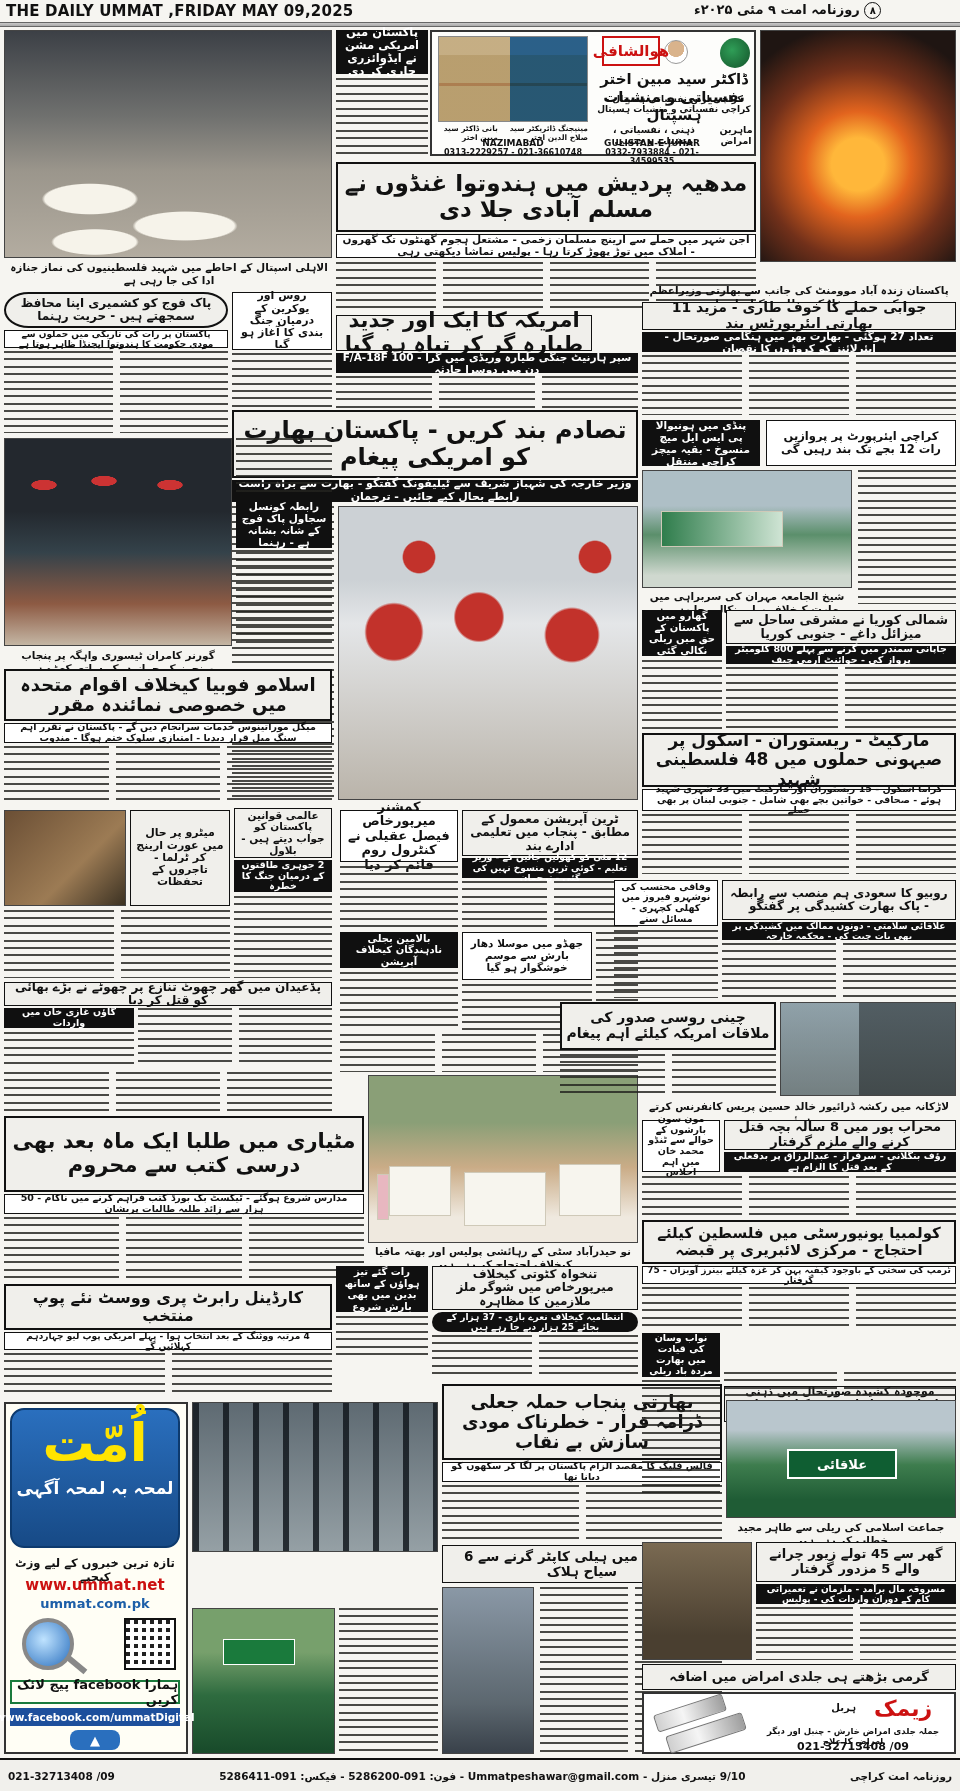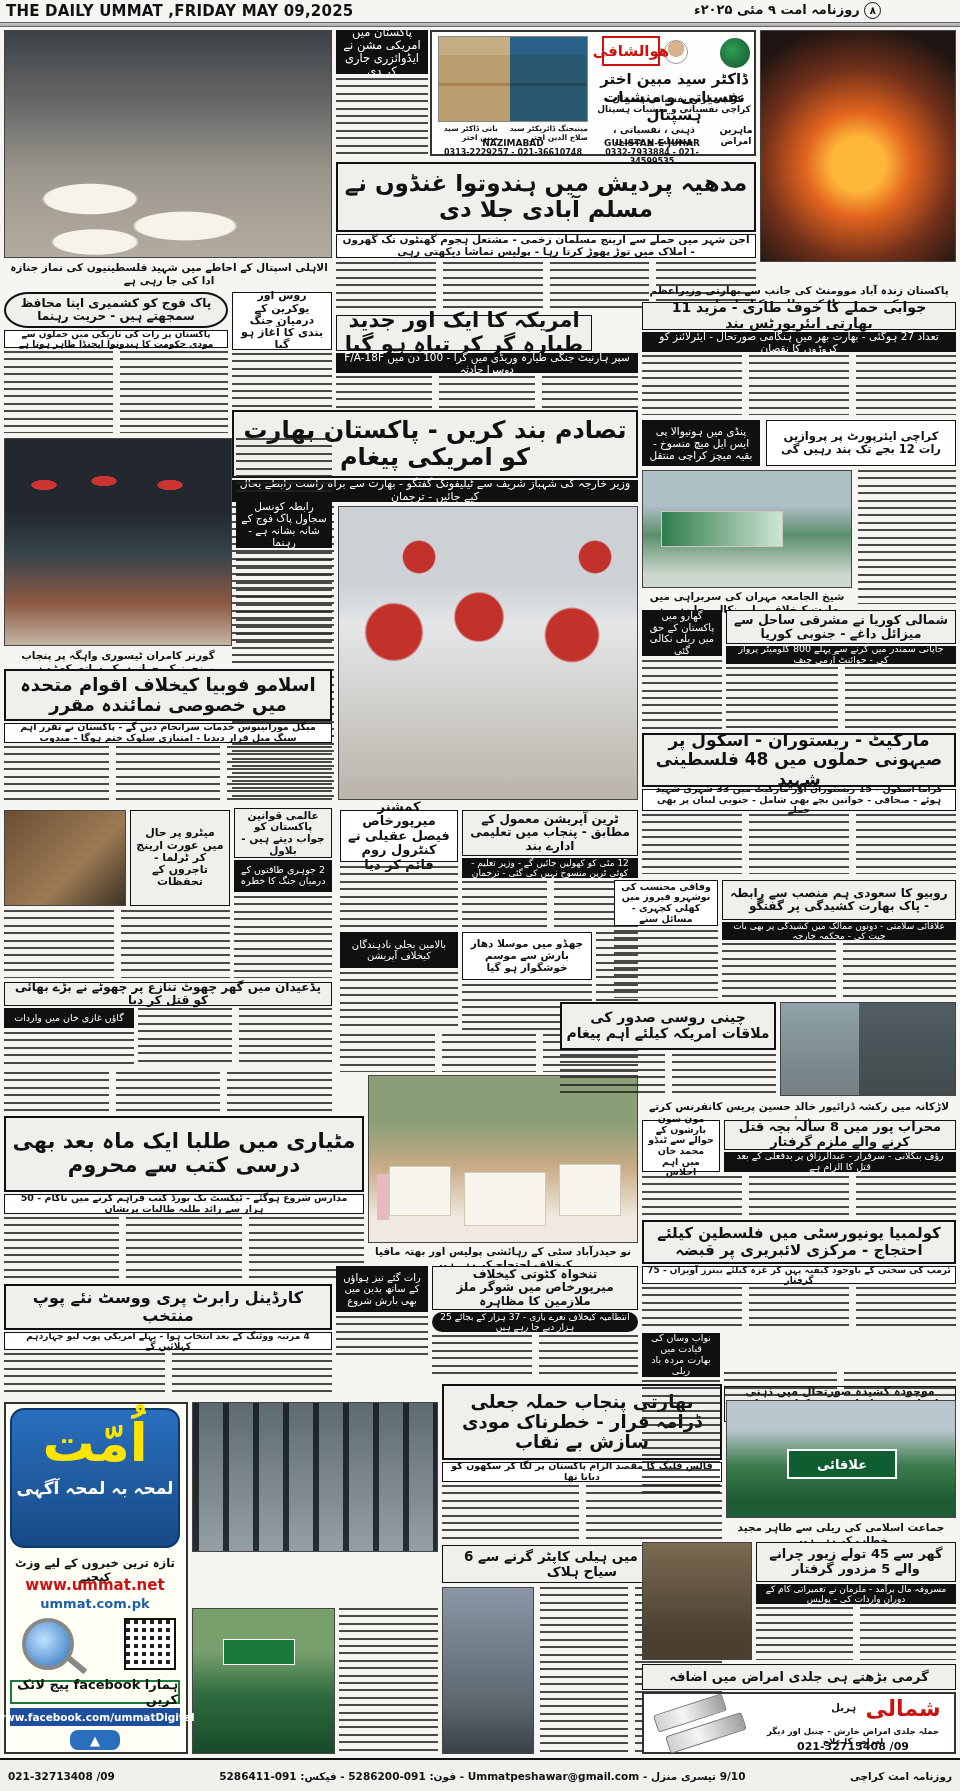--- a/index.html
+++ b/index.html
@@ -14,21 +14,21 @@
   .ph{border:1px solid #444;overflow:hidden;}
   .blob{position:absolute;background:radial-gradient(ellipse at center,#f6f3ea 0 58%,rgba(246,243,234,0) 62%);}
   .placard{position:absolute;background:#f7f5ee;border:1px solid #cfc9b8;}
   .redchair{position:absolute;background:radial-gradient(circle,#c2322b 0 55%,rgba(194,50,43,0) 60%);}
   
   .hb{background:#f0efeb;border:2px solid #111;display:flex;align-items:center;justify-content:center;
       font-weight:bold;text-align:center;line-height:1.12;padding:1px 4px;}
   .hb.plain{border-width:1.5px;}
   .hb.round{border-radius:30px/22px;}
   .dk{background:#101010;color:#fff;display:flex;align-items:center;justify-content:center;
-      font-weight:normal;text-align:center;line-height:1.15;padding:1px 5px;}
+      font-weight:bold;text-align:center;line-height:1.15;padding:1px 5px;}
   .lt{background:#fff;border:1.5px solid #111;display:flex;align-items:center;justify-content:center;
       font-weight:bold;text-align:center;line-height:1.12;padding:1px 4px;}
   .cap{font-size:10.5px;font-weight:bold;text-align:center;line-height:1.25;}
   
   .body{display:flex;gap:7px;}
   .body i{flex:1;background:repeating-linear-gradient(to bottom,#23231f 0 2px,rgba(0,0,0,0) 2px 7.4px);
           opacity:.82;border-left:none;}
   
   .hosp{border:2px solid #333;background:#fdfdfb;}
   .redbox{border:2px solid #c11;color:#c11;font-weight:bold;display:flex;align-items:center;justify-content:center;}
@@ -368,21 +368,21 @@
   <div class="abs body" style="left:756px;top:1607px;width:200px;height:53px;">
       <i></i>
       <i></i>
     </div>
 
   <div class="abs hb plain u" style="left:642px;top:1664px;width:314px;height:26px;font-size:13px;">گرمی بڑھتے ہی جلدی امراض میں اضافہ</div>
 
   <div class="abs" style="left:642px;top:1692px;width:314px;height:62px;border:2px solid #333;background:#fff;">
     <b class="tube" style="left:10px;top:10px;width:70px;height:16px;"></b>
     <b class="tube" style="left:22px;top:30px;width:78px;height:16px;"></b>
-    <div class="abs u" style="left:210px;top:2px;width:98px;height:30px;color:#c11;font-size:22px;font-weight:bold;text-align:center;">شمالی</div>
+    <div class="abs u" style="left:210px;top:2px;width:98px;height:30px;color:#c11;font-size:22px;font-weight:bold;text-align:center;">زیمک</div>
     <div class="abs u" style="left:182px;top:8px;width:30px;height:16px;font-size:10px;font-weight:bold;">ہربل</div>
     <div class="abs u" style="left:110px;top:32px;width:198px;height:14px;font-size:8.5px;font-weight:bold;text-align:center;">جملہ جلدی امراض خارش - چنبل اور دیگر امراض کا علاج</div>
     <div class="abs" style="left:110px;top:46px;width:198px;height:14px;font-size:11px;font-weight:bold;text-align:center;">021-32713408 /09</div>
   </div>
 
   <div class="abs" style="left:4px;top:1402px;width:184px;height:352px;border:2px solid #333;background:#fffef5;">
     <div class="abs ublue" style="left:4px;top:4px;width:170px;height:140px;">
       <div class="u" style="color:#ffe400;font-size:52px;font-weight:bold;text-align:center;line-height:1.3;">اُمّت</div>
       <div class="u" style="color:#fff;font-size:17px;font-weight:bold;text-align:center;">لمحہ بہ لمحہ آگہی</div>
     </div>

